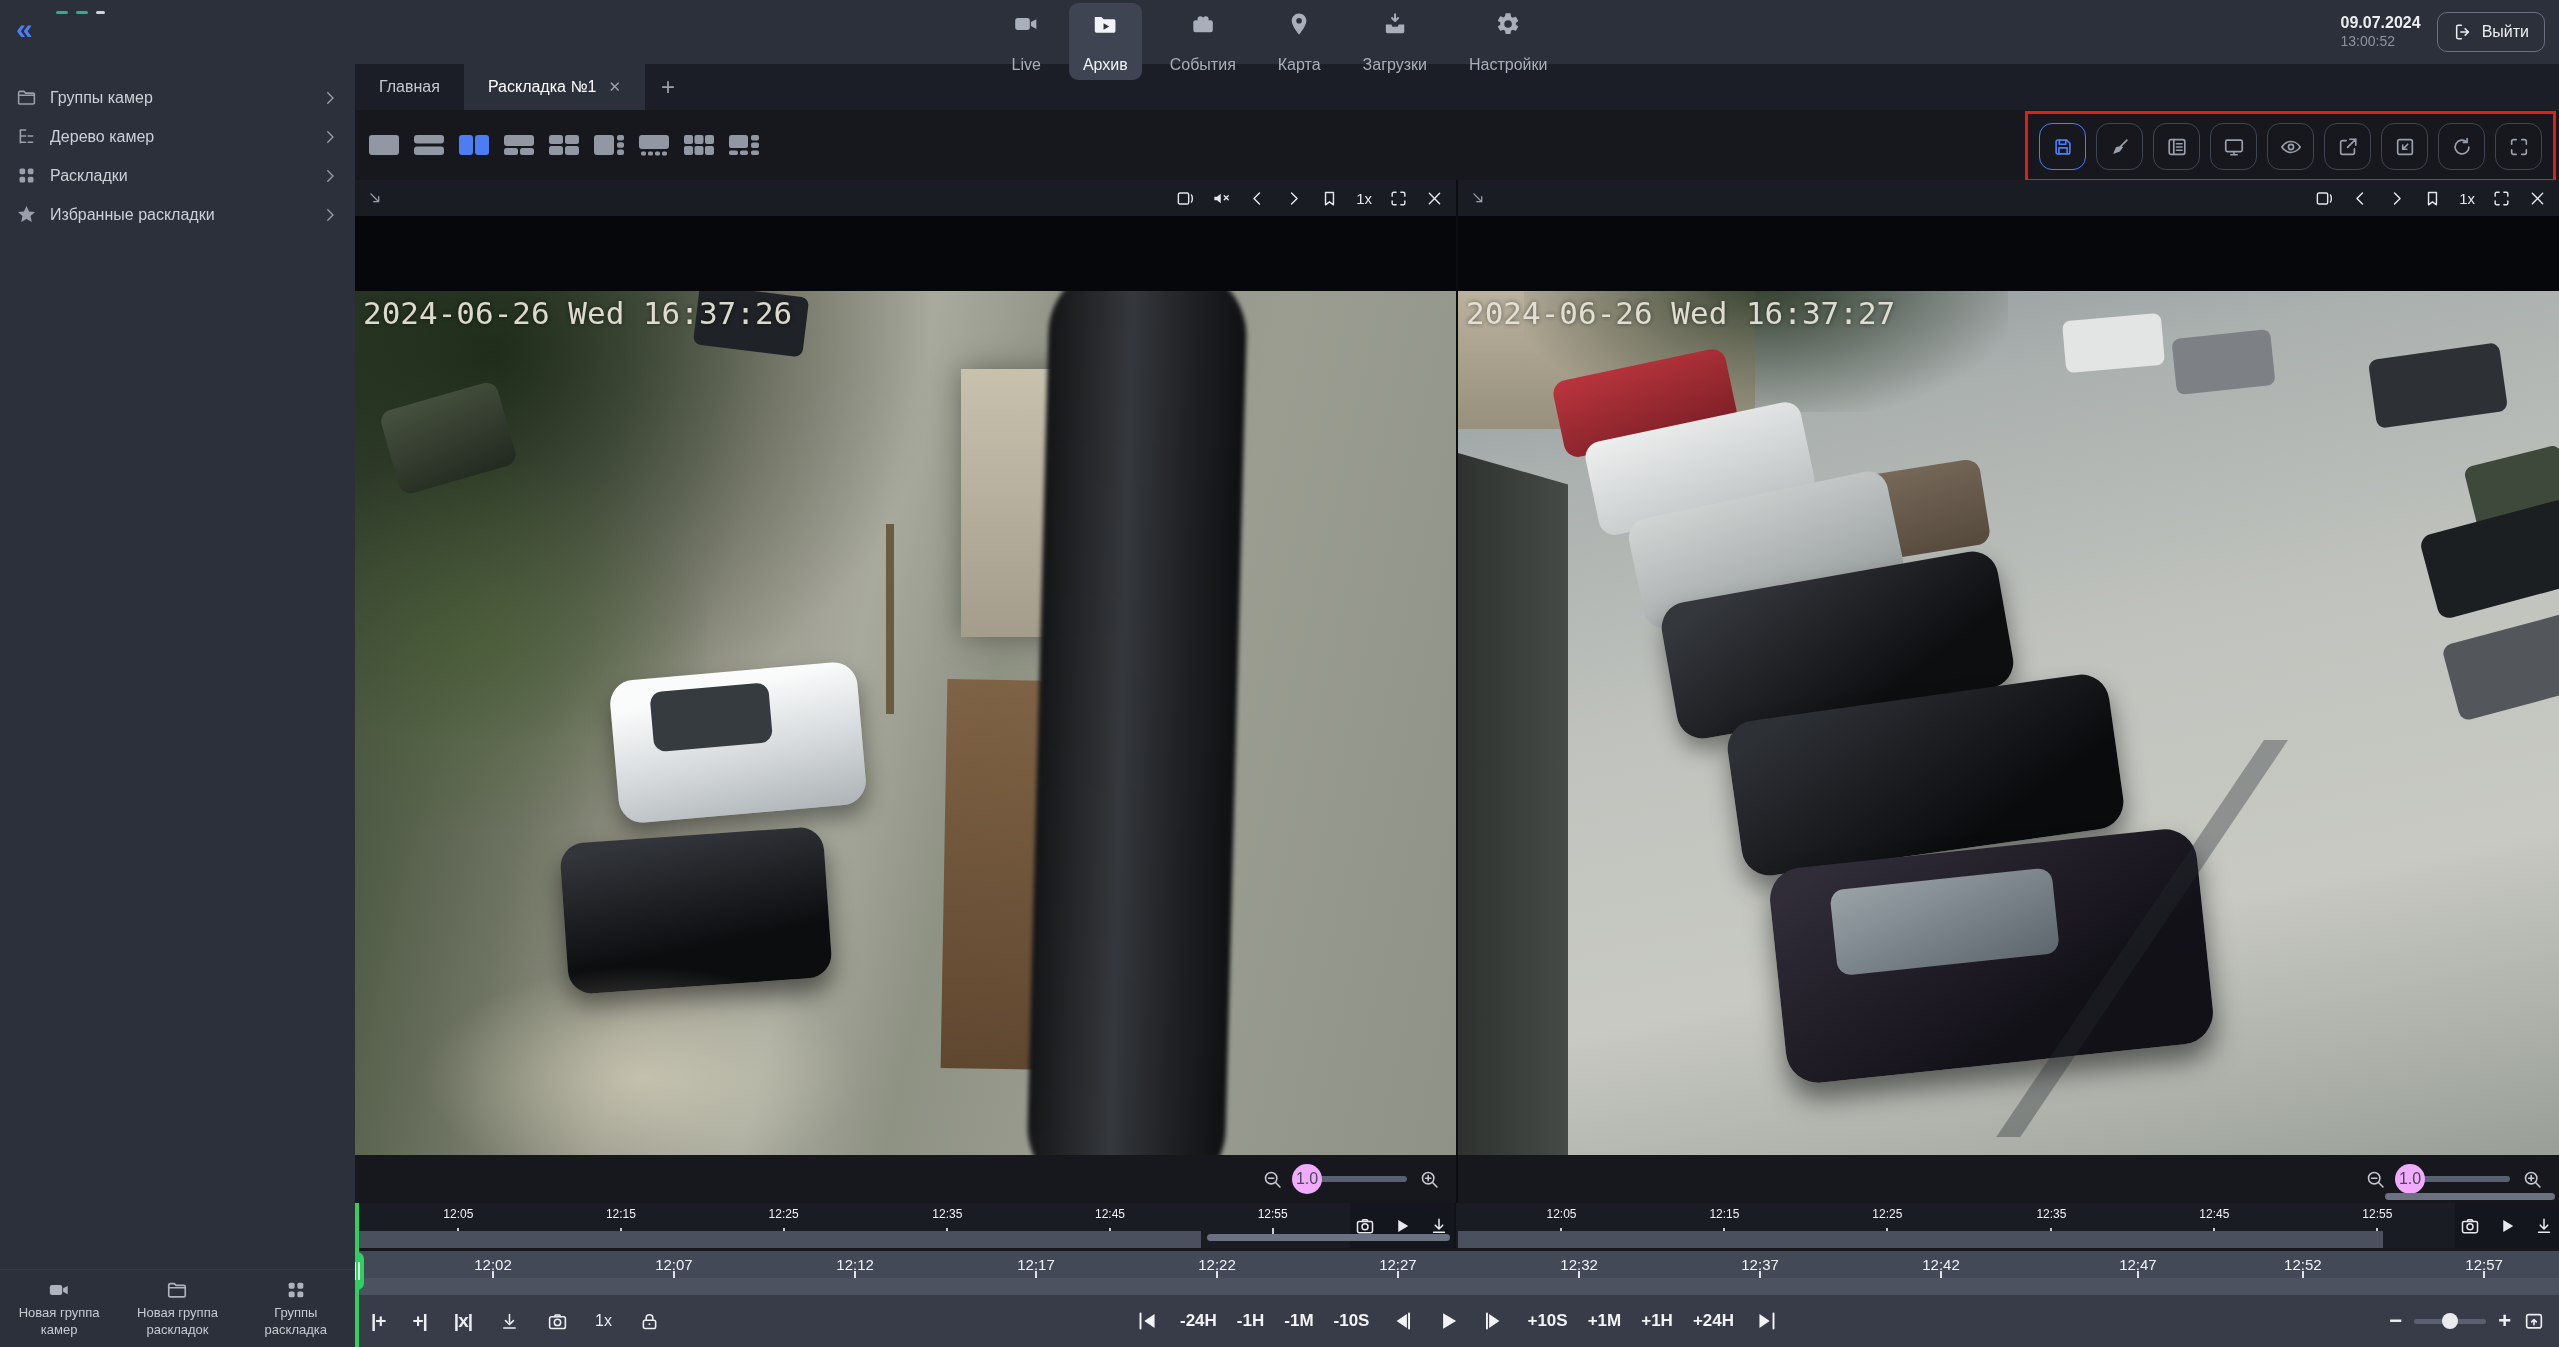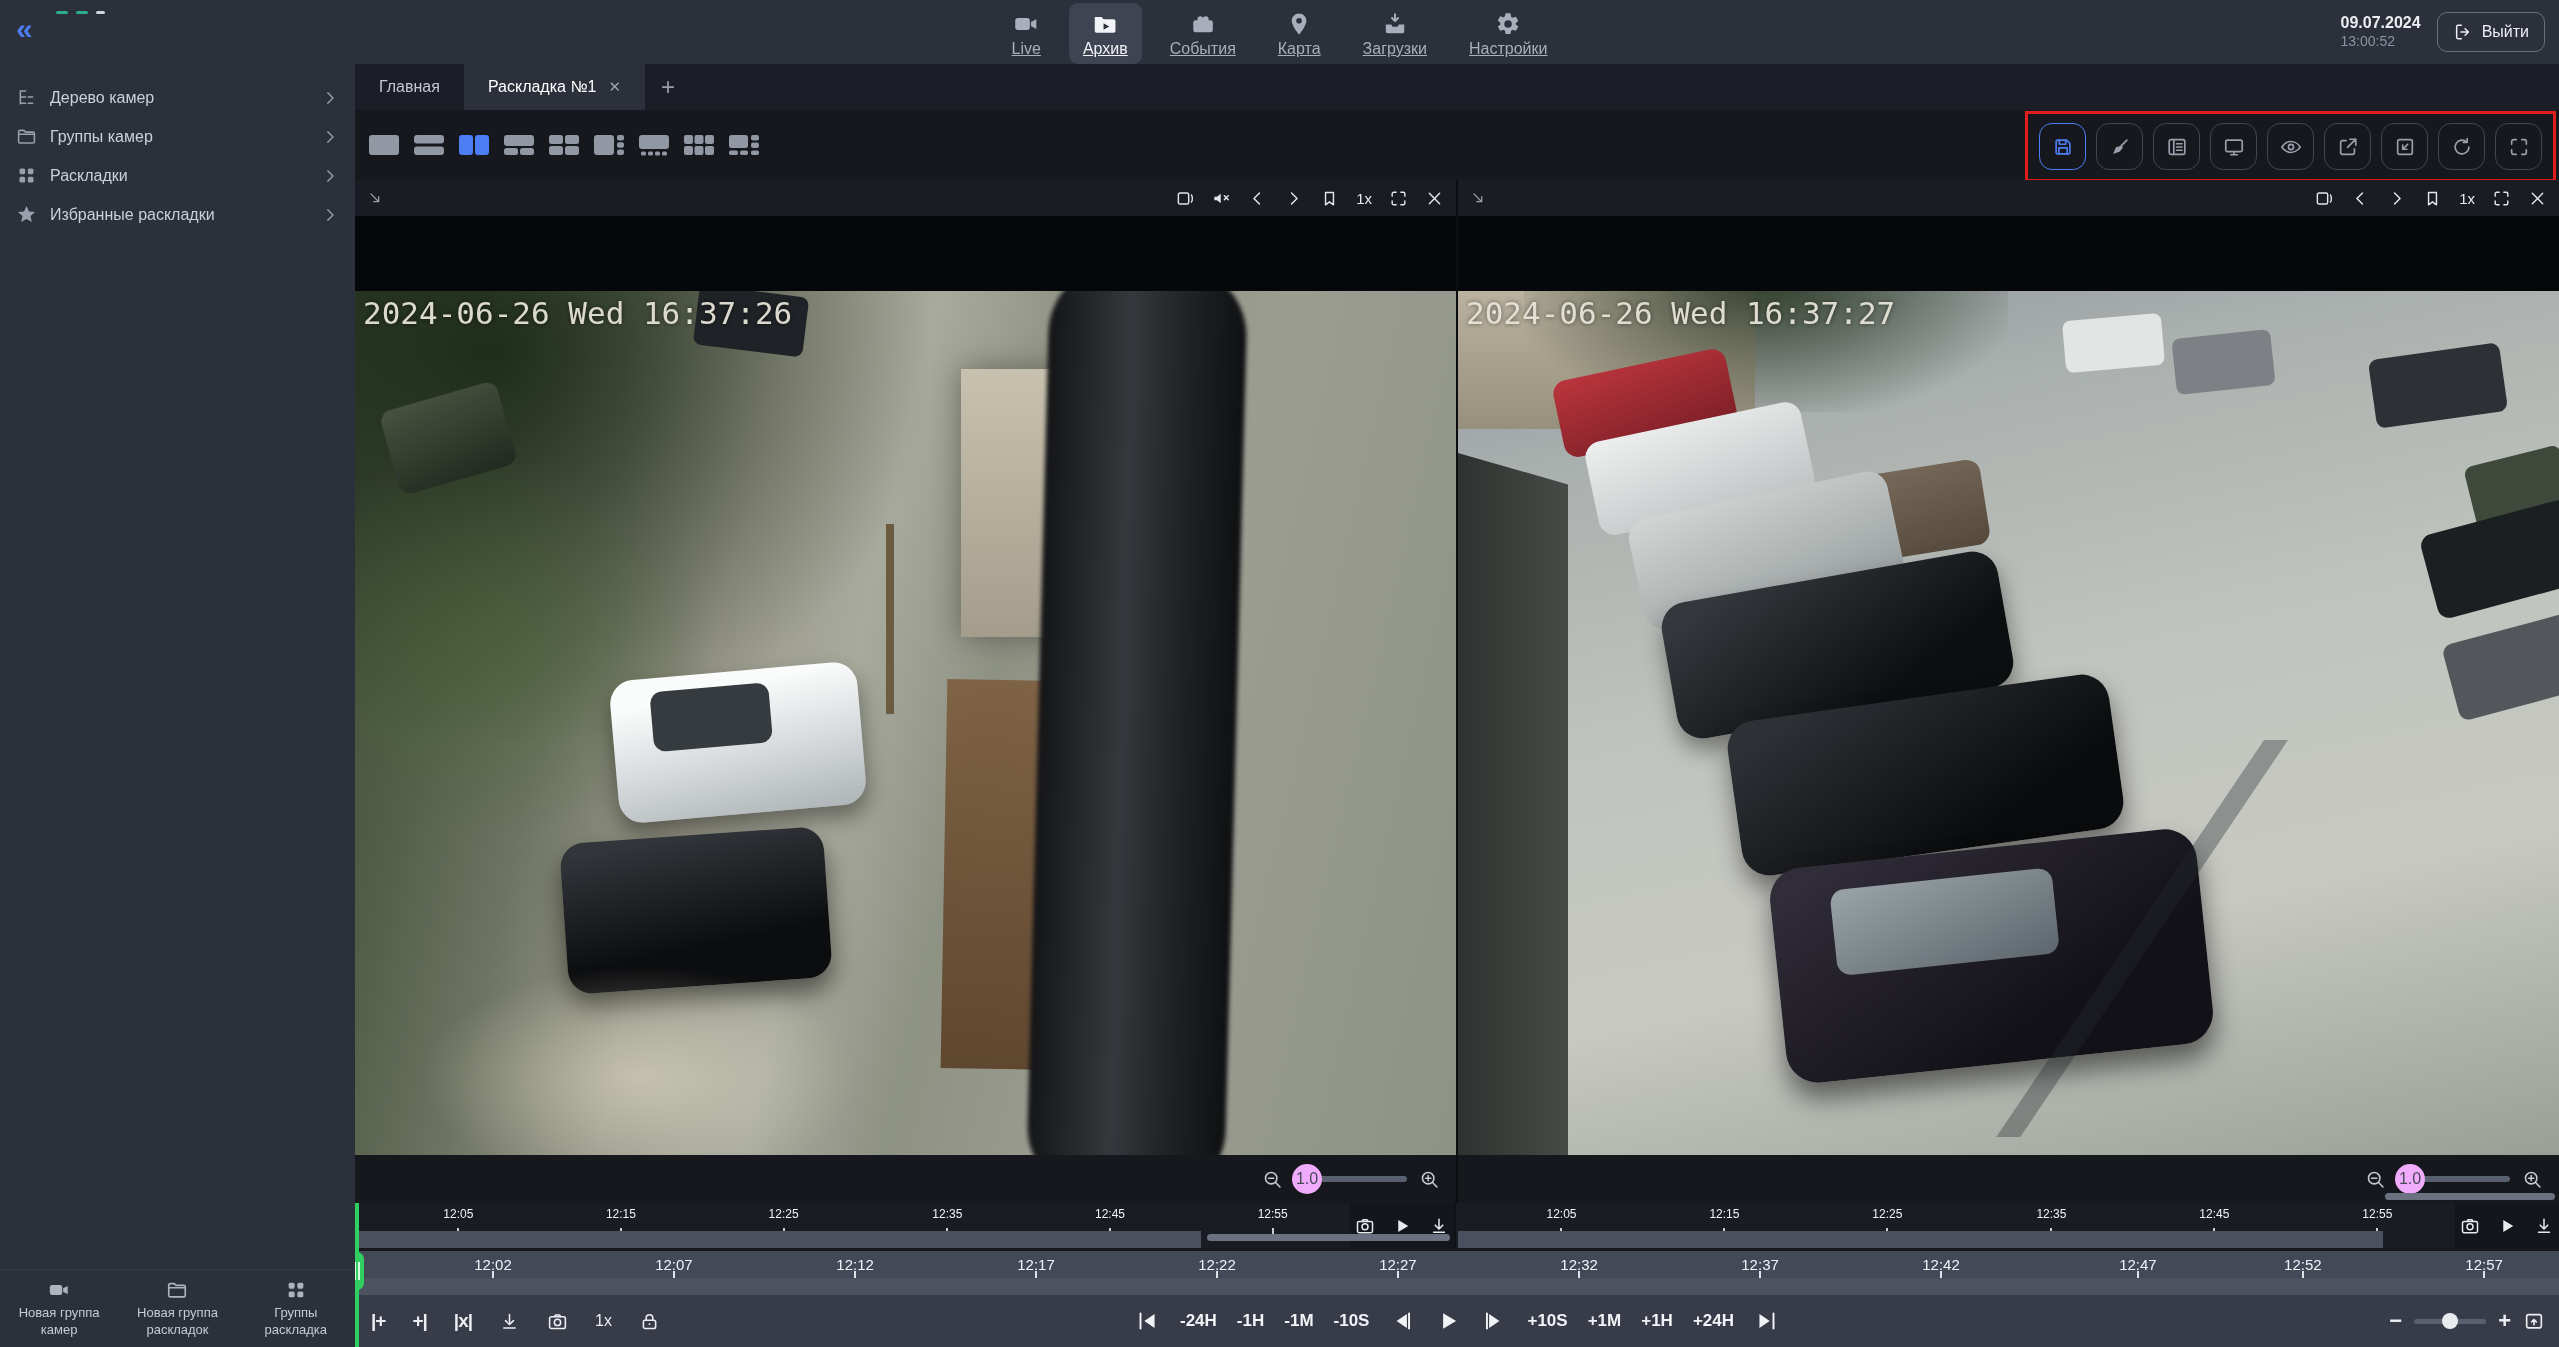--- a/index.html
+++ b/index.html
@@ -10,22 +10,22 @@
   svg.i{display:block;}
   .stk{fill:none;stroke:currentColor;stroke-width:1.8;stroke-linecap:round;stroke-linejoin:round;}
 
   
   .topbar{position:absolute;left:0;top:0;right:0;height:64px;background:#2b303b;z-index:30;}
   .collapse{position:absolute;left:16px;top:14px;font-size:30px;color:#4d7df2;font-weight:bold;line-height:1;letter-spacing:-2px;cursor:pointer;}
   .brandmarks{position:absolute;left:56px;top:11px;display:flex;gap:8px;}
   .brandmarks b{width:12px;height:3px;border-radius:2px;background:#2fae8f;}
   .brandmarks b:last-child{background:#cfd3da;width:9px;}
   .topnav{position:absolute;left:50%;top:3px;transform:translateX(-50%);display:flex;gap:14px;}
-  .nav-item{display:flex;flex-direction:column;align-items:center;gap:3px;padding:8px 14px 6px;border-radius:9px;
-            color:#a9afba;font-size:16px;cursor:pointer;text-decoration:underline;}
+  .nav-item{display:flex;flex-direction:column;align-items:center;gap:19px;padding:8px 14px 6px;border-radius:9px;
+            color:#a9afba;font-size:16px;cursor:pointer;}
   .nav-item svg{width:26px;height:26px;}
   .nav-item.active{background:#3e4452;color:#f2f3f6;}
   .topbar-right{position:absolute;right:14px;top:0;height:64px;display:flex;align-items:center;gap:16px;}
   .datetime{text-align:left;line-height:1.25;}
   .dt-date{font-size:16px;font-weight:bold;color:#eceef2;}
   .dt-time{font-size:14px;color:#8d93a0;}
   .logout-btn{display:flex;align-items:center;gap:9px;border:1px solid #697080;border-radius:10px;
               padding:9px 15px;color:#eceef2;font-size:16px;background:transparent;cursor:pointer;}
   .logout-btn svg{width:20px;height:20px;}
 
@@ -443,34 +443,34 @@
           </svg>
         <span>Выйти</span>
       </button>
     </div>
   </div>
 
   <div class="sidebar">
     <div class="side-list">
       <div class="side-item">
         <svg class="i">
+            <use href="#i-folder"></use>
+          </svg>
+        <span>Группы камер</span>
+        <span class="chev">
+            <svg class="i">
+              <use href="#i-chev"></use>
+            </svg>
+          </span>
+      </div>
+      <div class="side-item">
+        <svg class="i">
             <use href="#i-tree"></use>
           </svg>
         <span>Дерево камер</span>
-        <span class="chev">
-            <svg class="i">
-              <use href="#i-chev"></use>
-            </svg>
-          </span>
-      </div>
-      <div class="side-item">
-        <svg class="i">
-            <use href="#i-folder"></use>
-          </svg>
-        <span>Группы камер</span>
         <span class="chev">
             <svg class="i">
               <use href="#i-chev"></use>
             </svg>
           </span>
       </div>
       <div class="side-item">
         <svg class="i">
             <use href="#i-grid"></use>
           </svg>

